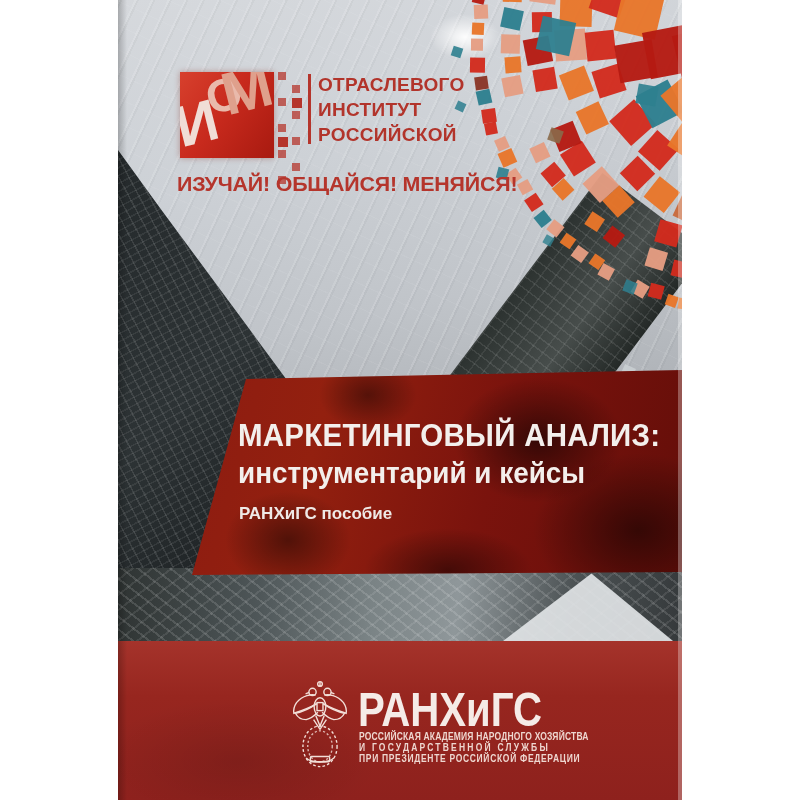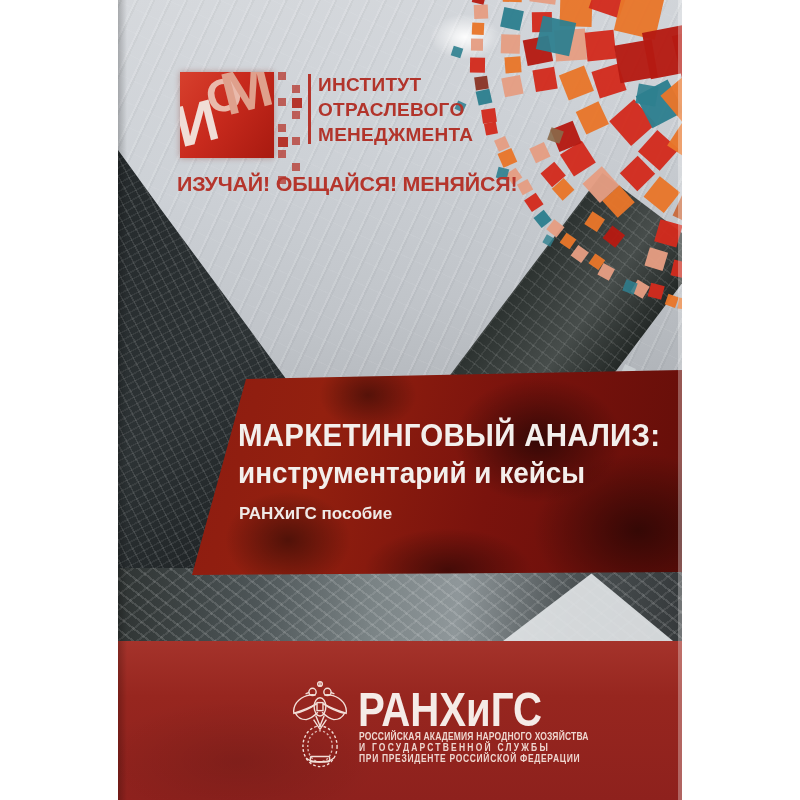--- a/index.html
+++ b/index.html
@@ -191,23 +191,23 @@
         <div class="dot" style="left: 14px; top: 39px; width: 8px; height: 8px; background: rgb(181, 53, 44); opacity: 0.75;"></div>
         <div class="dot" style="left: 0px; top: 52px; width: 8px; height: 8px; background: rgb(181, 53, 44); opacity: 0.75;"></div>
         <div class="dot" style="left: 0px; top: 65px; width: 10px; height: 10px; background: rgb(181, 53, 44); opacity: 1;"></div>
         <div class="dot" style="left: 14px; top: 65px; width: 8px; height: 8px; background: rgb(181, 53, 44); opacity: 0.75;"></div>
         <div class="dot" style="left: 0px; top: 78px; width: 8px; height: 8px; background: rgb(181, 53, 44); opacity: 0.75;"></div>
         <div class="dot" style="left: 14px; top: 91px; width: 8px; height: 8px; background: rgb(181, 53, 44); opacity: 0.75;"></div>
         <div class="dot" style="left: 0px; top: 104px; width: 8px; height: 8px; background: rgb(181, 53, 44); opacity: 0.75;"></div>
       </div>
     <div class="iom-line"></div>
     <div class="institute">
+      <div>ОТРАСЛЕВОГО</div>
       <div>ИНСТИТУТ</div>
-      <div>ОТРАСЛЕВОГО</div>
-      <div>МЕНЕДЖМЕНТА</div>
+      <div>РОССИЙСКОЙ</div>
     </div>
     <div class="slogan">ИЗУЧАЙ! ОБЩАЙСЯ! МЕНЯЙСЯ!</div>
 
     <div class="title-band">
       <div class="t1">МАРКЕТИНГОВЫЙ АНАЛИЗ:</div>
       <div class="t2">инструментарий и кейсы</div>
       <div class="t3">РАНХиГС пособие</div>
     </div>
 
     <div class="footer-band">

